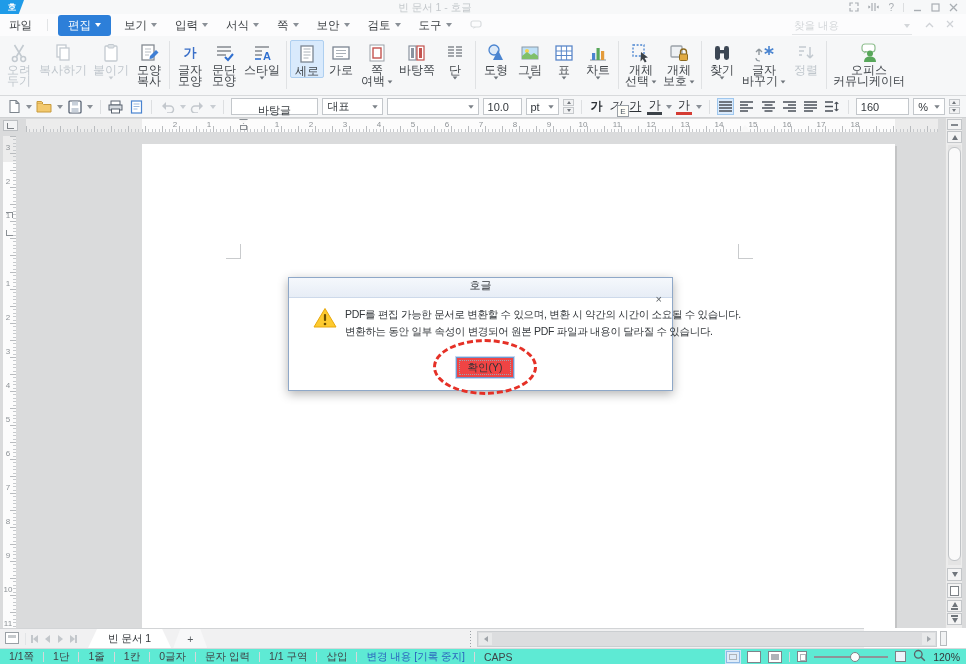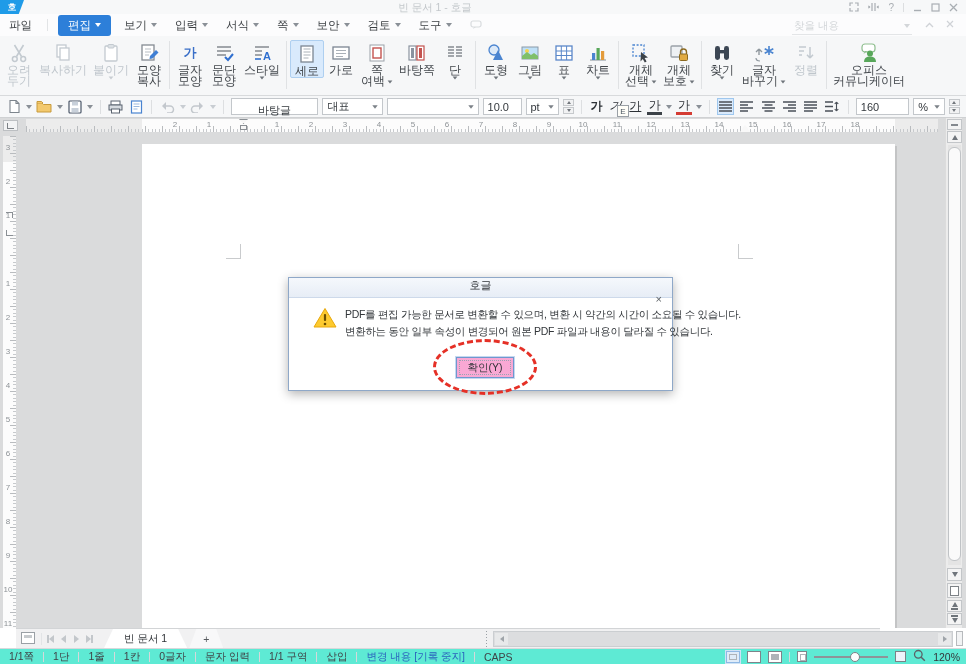--- a/index.html
+++ b/index.html
@@ -122,30 +122,30 @@
   
   #dialog{position:absolute;left:288px;top:159px;width:385px;height:114px;background:#fff;
           border:1px solid #8fa8c8;box-shadow:0 3px 10px rgba(0,0,0,.3);}
   #dlg-title{position:absolute;left:0;top:0;right:0;height:20px;background:linear-gradient(#f5f8fc,#e7edf6);
              border-bottom:1px solid #cdd9ea;display:flex;align-items:center;padding:0 7px;font-size:11px;color:#2f3337;flex-direction:column;}
   #dlg-close{margin-left:auto;color:#5c6166;font-size:11px;line-height:11px;padding:1px 3px;}
   #dlg-warning{position:absolute;left:24px;top:29px;}
   .dlg-line{position:absolute;left:56px;white-space:nowrap;font-size:10.5px;letter-spacing:-0.3px;color:#33373b;}
   #dlg-line1{top:30px;}
   #dlg-line2{top:47px;}
-  #dlg-ok{position:absolute;left:167px;top:79px;width:58px;height:21px;background:#f9a8d4;
+  #dlg-ok{position:absolute;left:167px;top:79px;width:58px;height:21px;background:#ef4444;
           border:1px solid #6f98cf;box-shadow:0 0 0 1px #c5d8f0;display:flex;align-items:center;justify-content:center;
           font-size:10.5px;color:#2f3337;}
   #dlg-ok::after{content:"";position:absolute;inset:2px;border:1px dotted #9aa4b2;}
   #annotation-ellipse{position:absolute;left:144px;top:61px;width:104px;height:56px;border:3px dashed #e53026;
           border-radius:50%;pointer-events:none;}
 
   
   #tabrow{position:absolute;left:0;top:628px;width:864px;height:20px;background:#f1f1f2;border-top:1px solid #d2d4d6;
-          display:flex;align-items:stretch;font-size:10.5px;margin-left:16px;}
+          display:flex;align-items:stretch;font-size:10.5px;}
   #tab-winicon{width:14px;height:12px;border:1px solid #9aa0a5;background:#fff;margin:3px 4px 0 5px;position:relative;}
   #tab-winicon::after{content:"";position:absolute;left:2px;top:2px;right:2px;height:3px;background:#c6cacd;}
   .navbtn{width:13px;display:flex;align-items:center;justify-content:center;}
   .ntri-l{width:0;height:0;border-top:4px solid transparent;border-bottom:4px solid transparent;border-right:5px solid #c3c7cb;}
   .ntri-r{width:0;height:0;border-top:4px solid transparent;border-bottom:4px solid transparent;border-left:5px solid #c3c7cb;}
   .nbar{width:2px;height:8px;background:#c3c7cb;}
   #doctab{margin-left:8px;padding:0 20px;background:#fff;display:flex;align-items:center;color:#2f3337;
           clip-path:polygon(9px 0,calc(100% - 9px) 0,100% 100%,0 100%);filter:drop-shadow(0 0 1px #a9adb1);}
   #addtab{margin-left:2px;padding:0 14px;background:#f8f8f9;display:flex;align-items:center;color:#55595d;
           clip-path:polygon(7px 0,calc(100% - 7px) 0,100% 100%,0 100%);filter:drop-shadow(0 0 1px #b4b8bc);}

